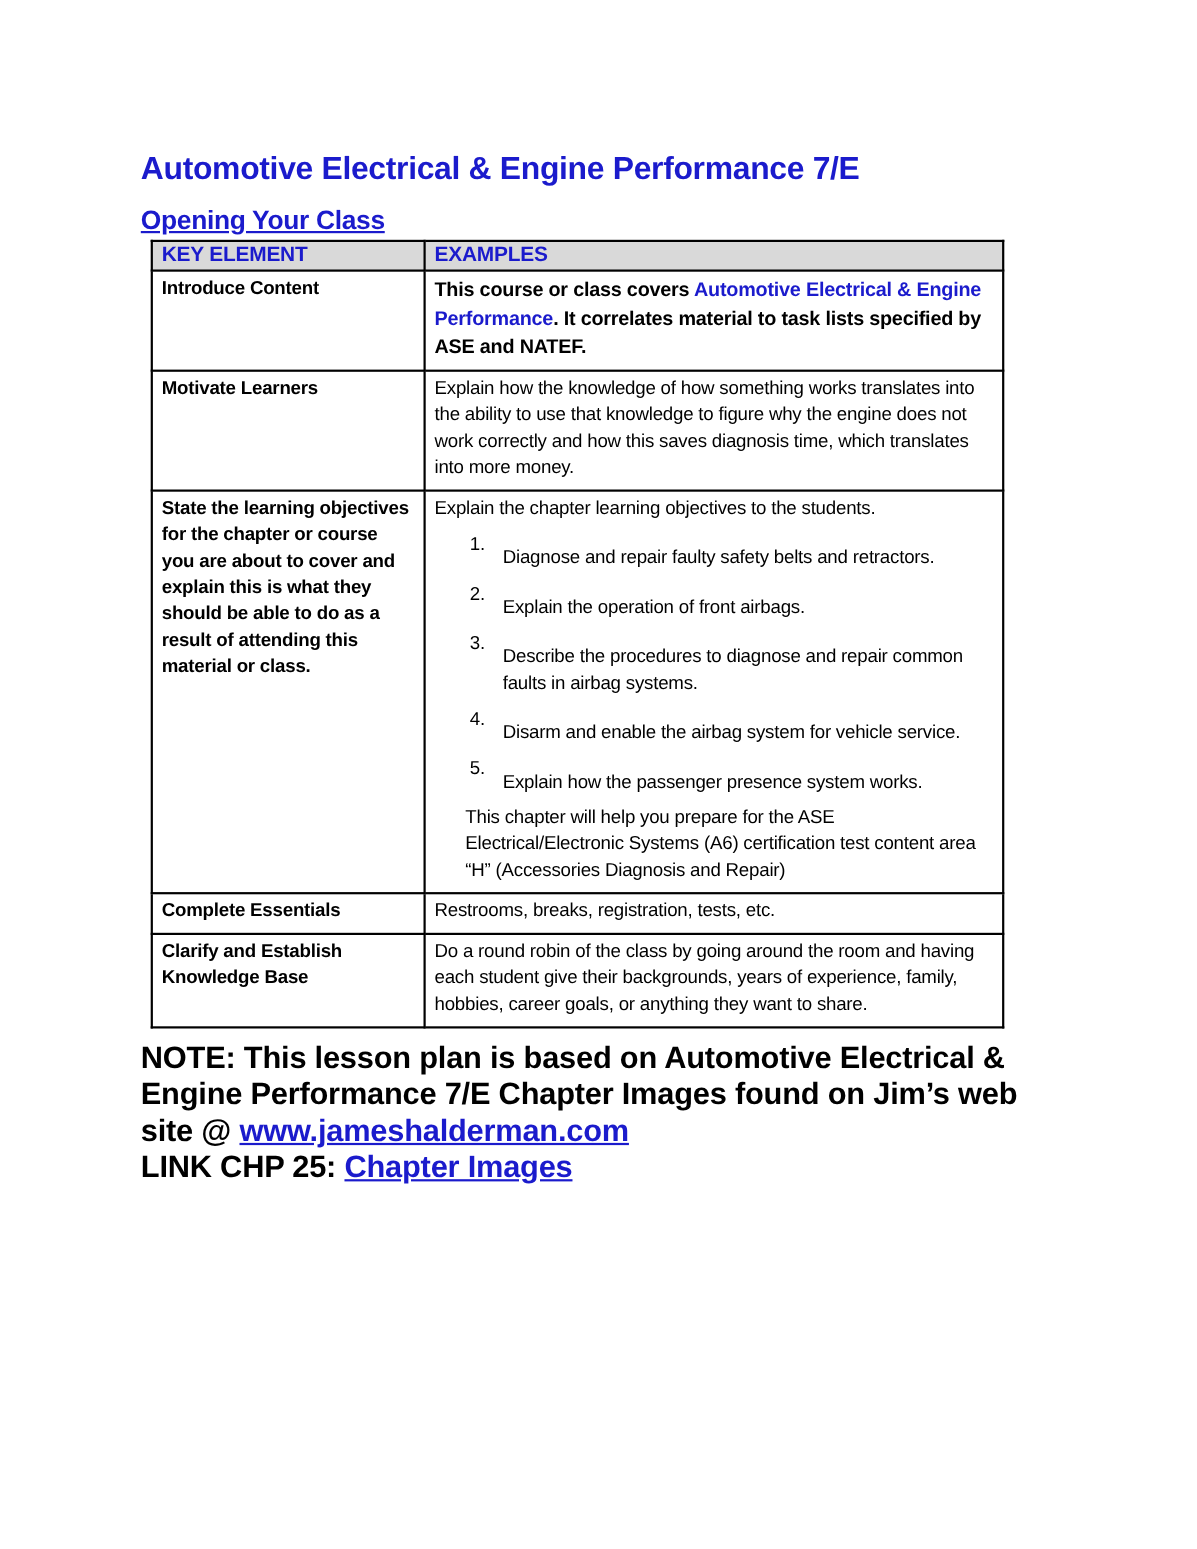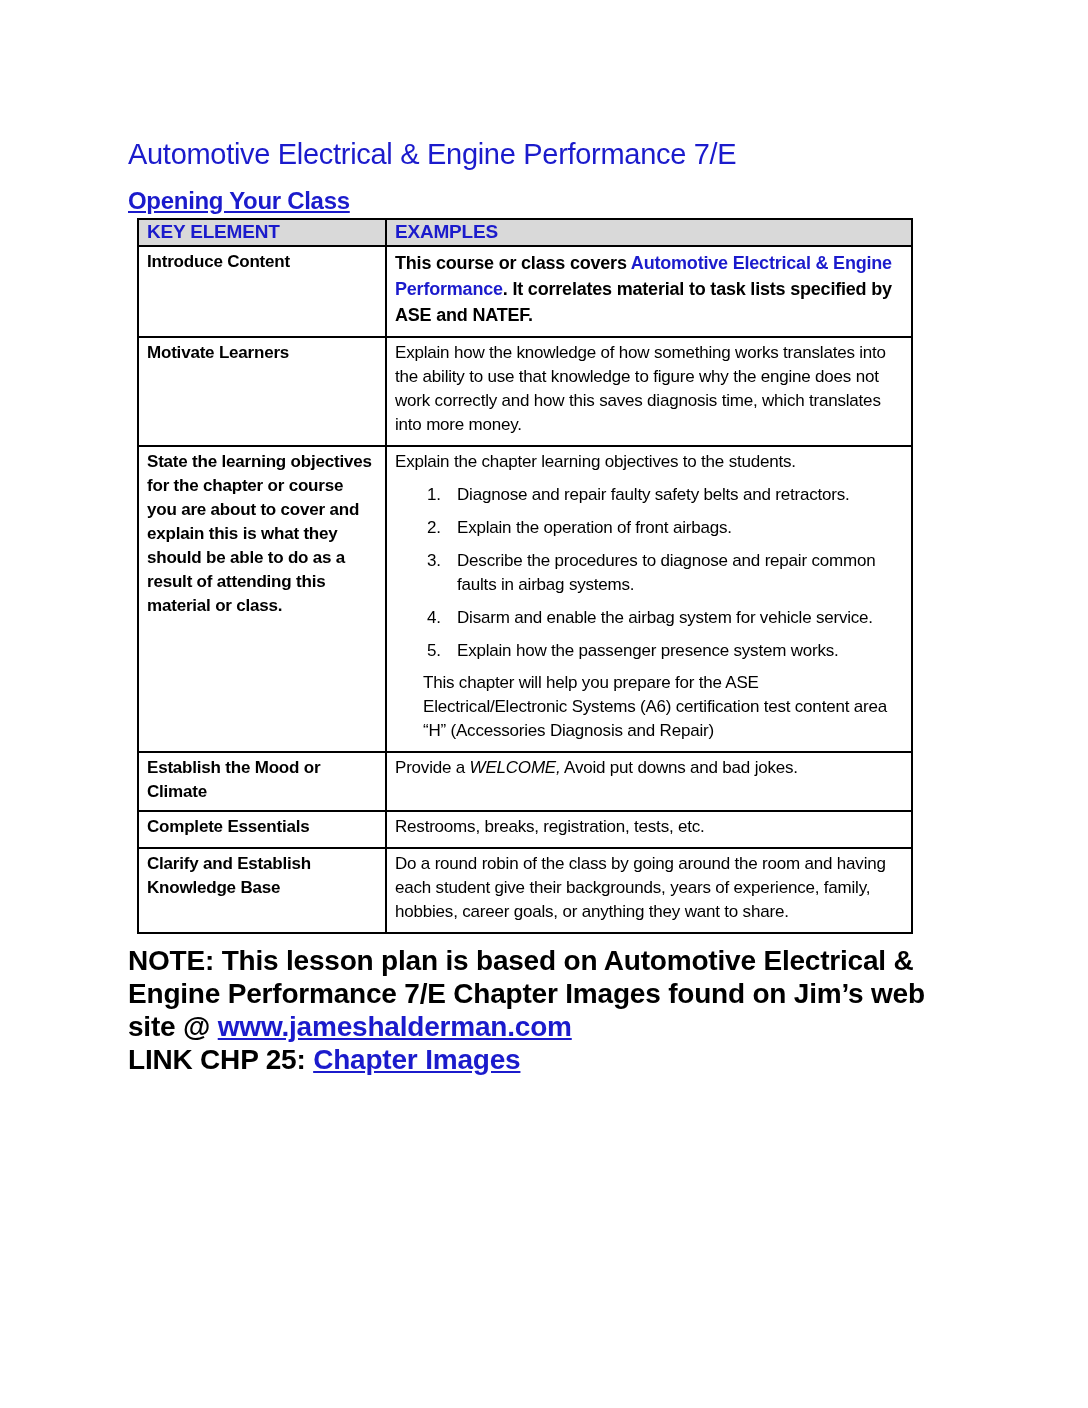--- a/index.html
+++ b/index.html
@@ -17,21 +17,21 @@
   }
   .page{
     position:absolute;
     left:128px;
     top:138px;
     width:845px;
   }
   .doc-title{
     margin:0 0 16px 0;
     font-size:29px;
-    font-weight:normal;
+    font-weight:bold;
     color:var(--blue);
     letter-spacing:-0.3px;
   }
   .chapter-heading{
     margin:0 0 9px 0;
     font-size:24px;
     font-weight:bold;
     color:var(--blue);
     letter-spacing:-0.3px;
   }
@@ -81,21 +81,21 @@
   .para{margin:0 0 2px 0;}
   .para.bold{font-weight:bold;font-size:18px;line-height:26px;}
   .para.indent{margin-left:28px;margin-top:8px;}
   .list-item{
     display:flex;
     margin:9px 0 0 32px;
   }
   .list-item .num{
     flex:0 0 30px;
   }
-  .list-item .item-text{flex:1;}
+  .list-item .item-text{flex:1;margin-top:12px;}
   .run-blue{color:var(--blue);font-weight:bold;}
   .run-italic{font-style:italic;}
   a.run-link{color:var(--blue);text-decoration:underline;font-weight:bold;cursor:pointer;}
   .note{
     margin:10px 0 0 0;
     width:845px;
     font-size:28px;
     font-weight:bold;
     line-height:33px;
     letter-spacing:-0.2px;
@@ -156,26 +156,20 @@
               <span class="item-text"><span class="run-plain">Disarm and enable the airbag system for vehicle service.</span></span>
             </div>
             <div class="list-item">
               <span class="num">5.</span>
               <span class="item-text"><span class="run-plain">Explain how the passenger presence system works.</span></span>
             </div>
             <div class="para indent"><span class="run-plain">This chapter will help you prepare for the ASE Electrical/Electronic Systems (A6) certification test content area “H” (Accessories Diagnosis and Repair)</span></div>
           </td>
         </tr>
         <tr>
-          <td class="key-cell">Establish the Mood or Climate</td>
-          <td class="example-cell">
-            <div class="para"><span class="run-plain">Provide a </span><span class="run-italic">WELCOME,</span><span class="run-plain"> Avoid put downs and bad jokes.</span></div>
-          </td>
-        </tr>
-        <tr>
           <td class="key-cell">Complete Essentials</td>
           <td class="example-cell">
             <div class="para"><span class="run-plain">Restrooms, breaks, registration, tests, etc.</span></div>
           </td>
         </tr>
         <tr>
           <td class="key-cell">Clarify and Establish Knowledge Base</td>
           <td class="example-cell">
             <div class="para"><span class="run-plain">Do a round robin of the class by going around the room and having each student give their backgrounds, years of experience, family, hobbies, career goals, or anything they want to share.</span></div>
           </td>

